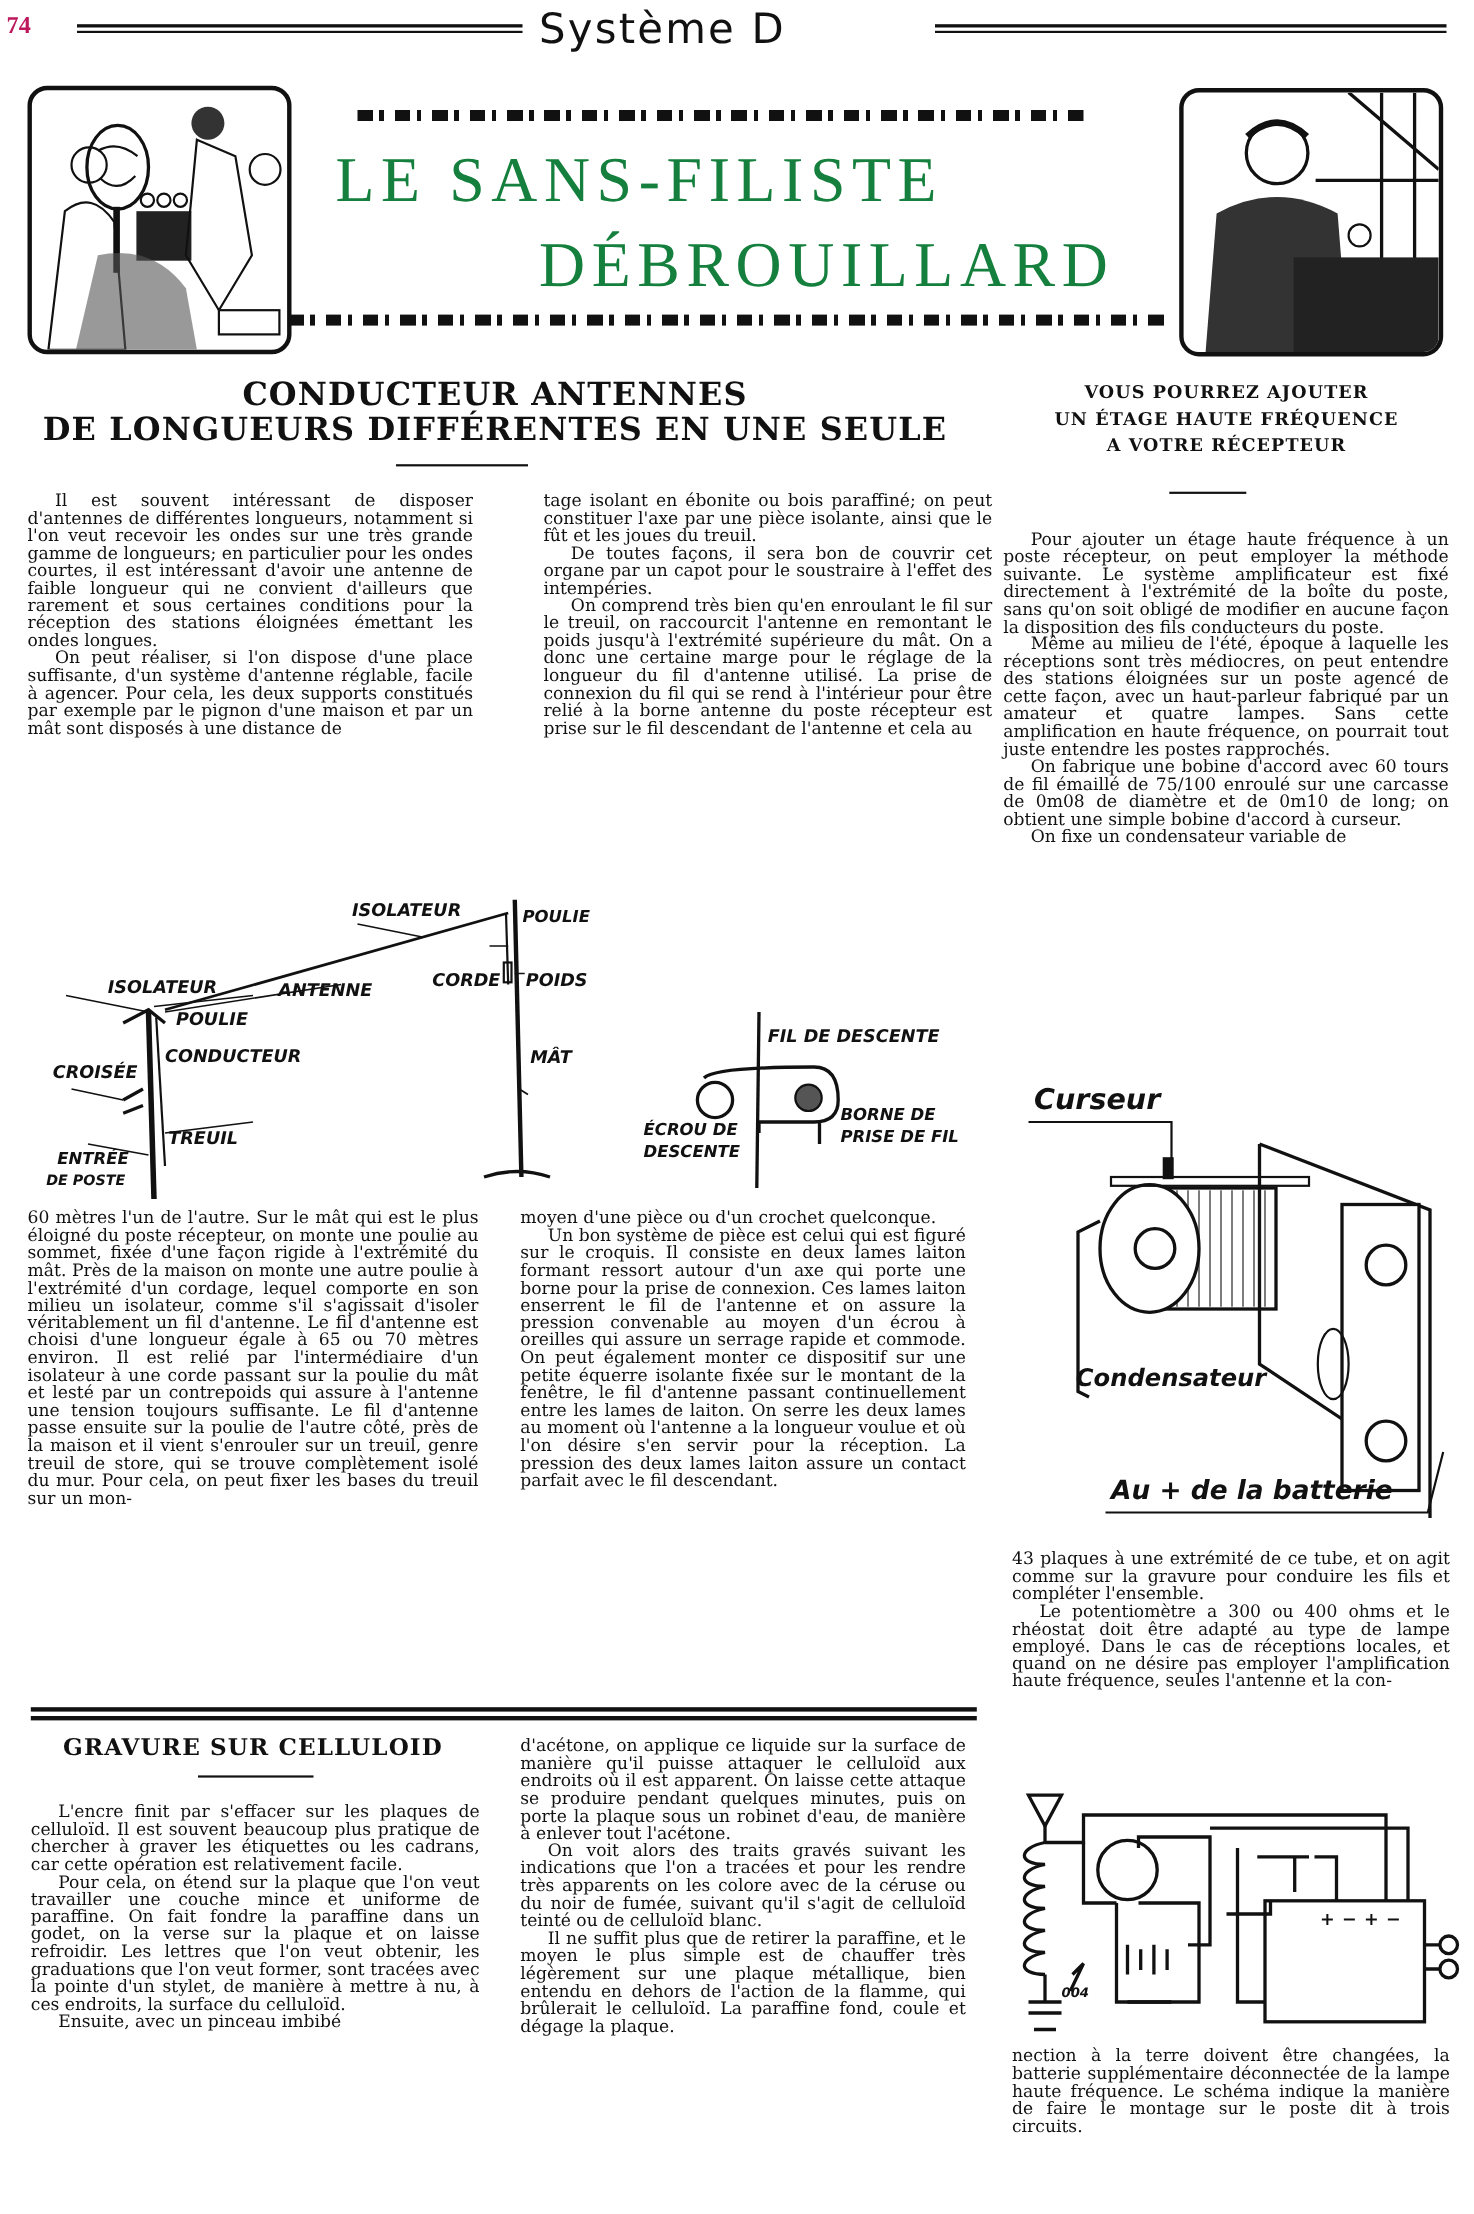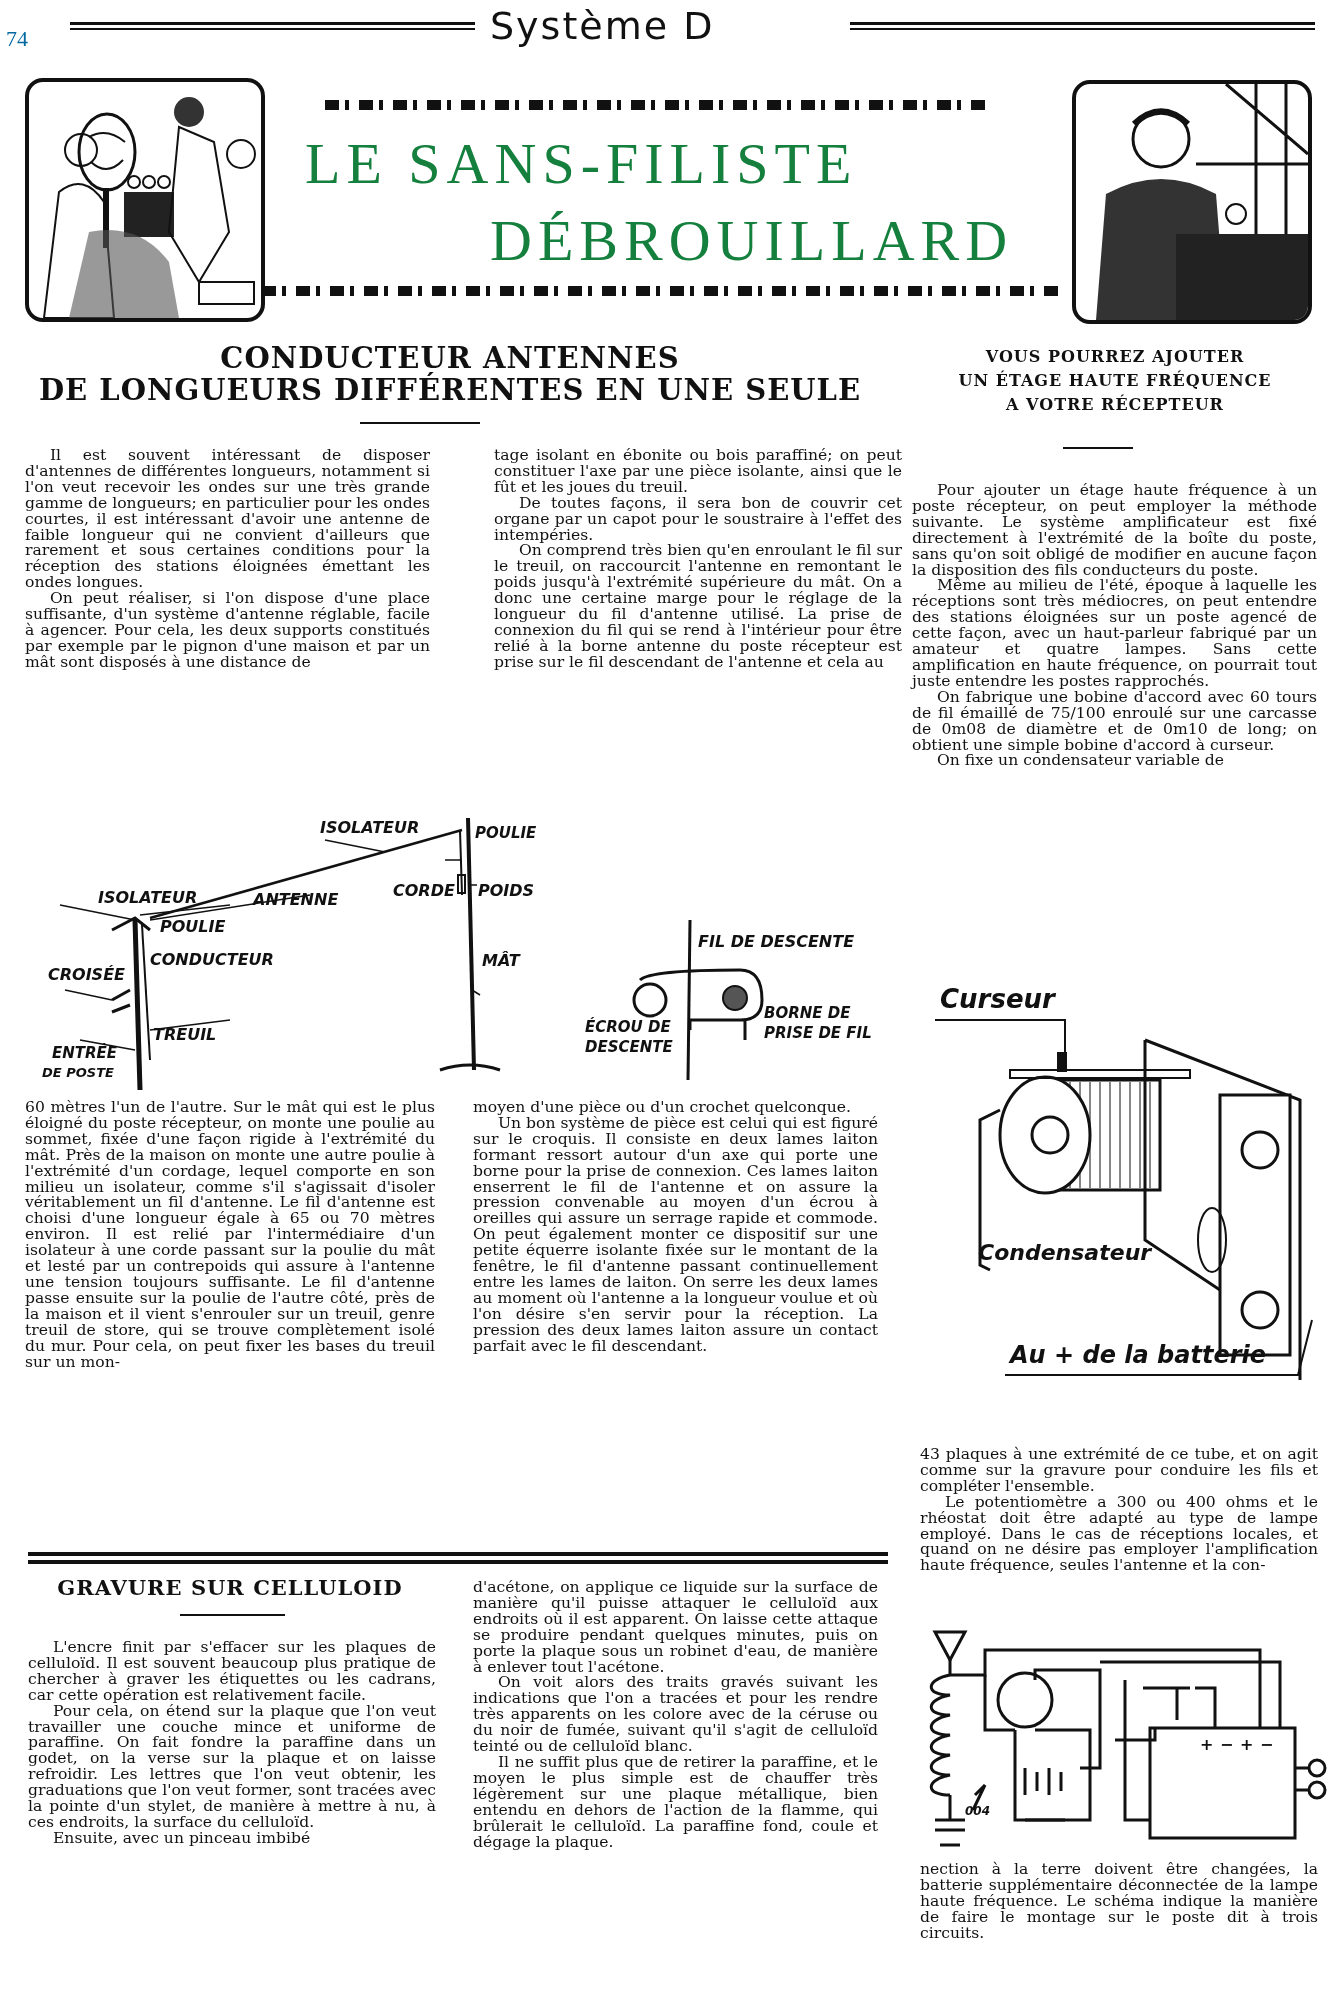--- a/index.html
+++ b/index.html
@@ -1,19 +1,19 @@
 <!DOCTYPE html>
 <html><head>
 <meta charset="utf-8">
 <style>
   html, body { margin:0; padding:0; background:#fff; }
   body { width:1340px; height:2013px; position:relative; overflow:hidden; color:#111;
          font-family:"DejaVu Serif","Liberation Serif",serif; }
   .abs { position:absolute; }
-  .pageno { left:6px; top:26px; font-size:22px; font-family:"Liberation Serif",serif; color:#0369a1; }
+  .pageno { left:6px; top:10px; font-size:22px; font-family:"Liberation Serif",serif; color:#be185d;font-weight:bold; }
   .rule-l { left:70px; top:22px; width:405px; height:3px; border-top:3px solid #111; border-bottom:2px solid #111; }
   .rule-r { left:850px; top:22px; width:465px; height:3px; border-top:3px solid #111; border-bottom:2px solid #111; }
   .mast-title { left:490px; top:4px; width:350px; text-align:left; font-size:38px; font-weight:normal;
                 font-family:"DejaVu Sans","Liberation Sans",sans-serif; letter-spacing:2px; }
   .illus { border:4px solid #111; border-radius:18px; background:#fff; overflow:hidden; }
   .illus-left { left:25px; top:78px; width:232px; height:236px; }
   .illus-right { left:1072px; top:80px; width:232px; height:236px; }
   .orn { height:10px; background:repeating-linear-gradient(90deg,#111 0 14px,#fff 14px 20px,#111 20px 24px,#fff 24px 34px); }
   .orn-top { left:325px; top:100px; width:660px; }
   .orn-bot { left:262px; top:286px; width:800px; }
@@ -190,21 +190,21 @@
   <rect x="290" y="115" width="70" height="260" fill="#fff" stroke="#111" stroke-width="3"></rect>
   <circle cx="330" cy="170" r="18" fill="none" stroke="#111" stroke-width="3"></circle>
   <circle cx="330" cy="330" r="18" fill="none" stroke="#111" stroke-width="3"></circle>
   <ellipse cx="282" cy="260" rx="14" ry="32" fill="none" stroke="#111" stroke-width="2"></ellipse>
   <path d="M70 130 L50 140 L50 285 L60 290" stroke="#111" stroke-width="3" fill="none"></path>
   <text x="48" y="280" font-size="22">Condensateur</text>
   <text x="80" y="383" font-size="24">Au + de la batterie</text>
   <path d="M75 395 L368 395 L382 340" stroke="#111" stroke-width="2" fill="none"></path>
 </svg>
 
-<div class="abs col" style="left:920px;top:1410px;width:398px;margin-top:37px;">
+<div class="abs col" style="left:920px;top:1410px;width:398px;">
   <p class="cont">43 plaques à une extrémité de ce tube, et on agit comme sur la gravure pour conduire les fils et compléter l'ensemble.</p>
   <p>Le potentiomètre a 300 ou 400 ohms et le rhéostat doit être adapté au type de lampe employé. Dans le cas de réceptions locales, et quand on ne désire pas employer l'amplification haute fréquence, seules l'antenne et la con-</p>
 </div>
 
 <svg class="abs" style="left:915px;top:1620px;" width="420" height="230" viewBox="0 0 420 230">
   <g stroke="#111" stroke-width="3" fill="none">
     <path d="M20 12 L50 12 L35 40 Z"></path>
     <line x1="35" y1="40" x2="35" y2="55"></line>
     <path d="M35 55 C10 60 10 75 35 75 C10 80 10 95 35 95 C10 100 10 115 35 115 C10 120 10 135 35 135 C10 140 10 155 35 155 C10 160 10 175 35 175"></path>
     <line x1="35" y1="175" x2="35" y2="200"></line>

